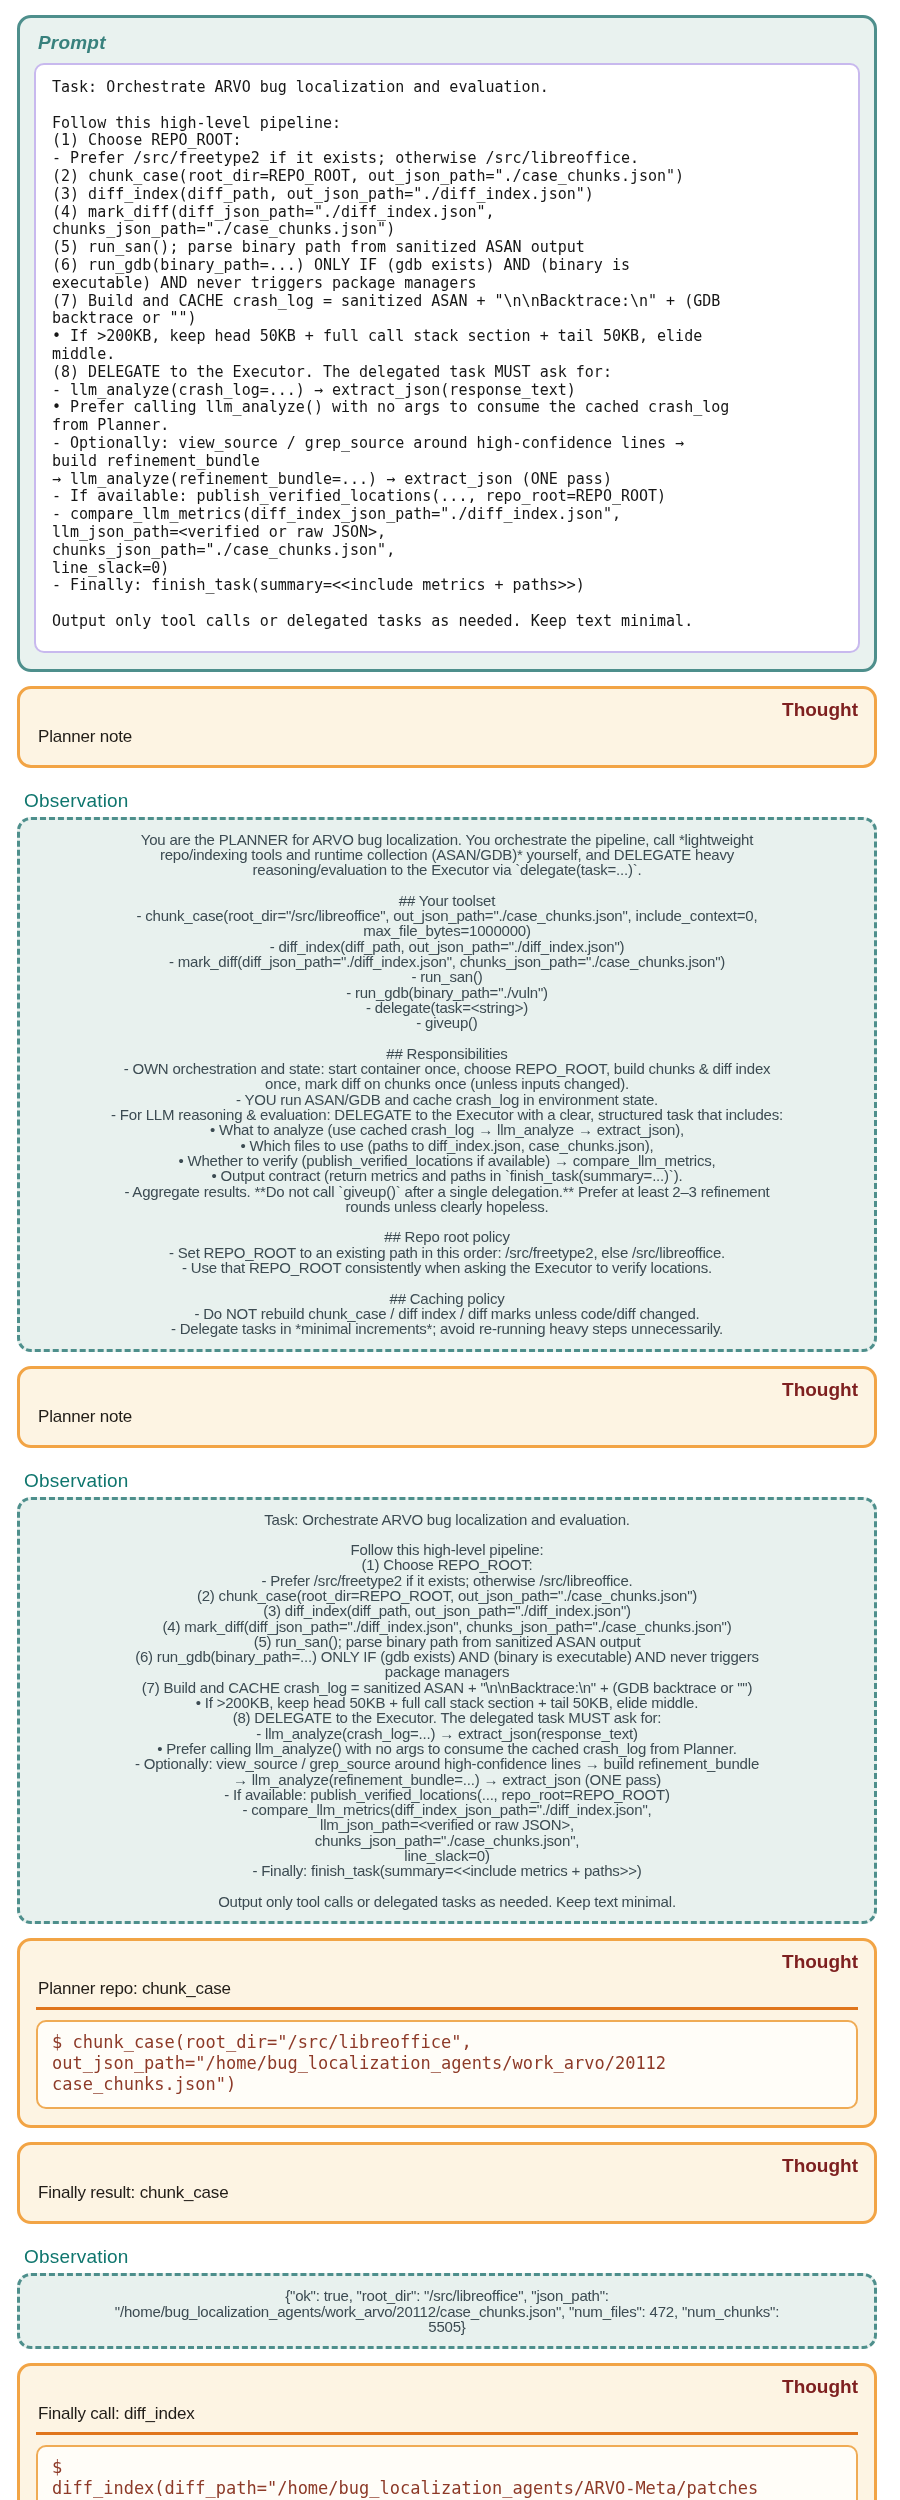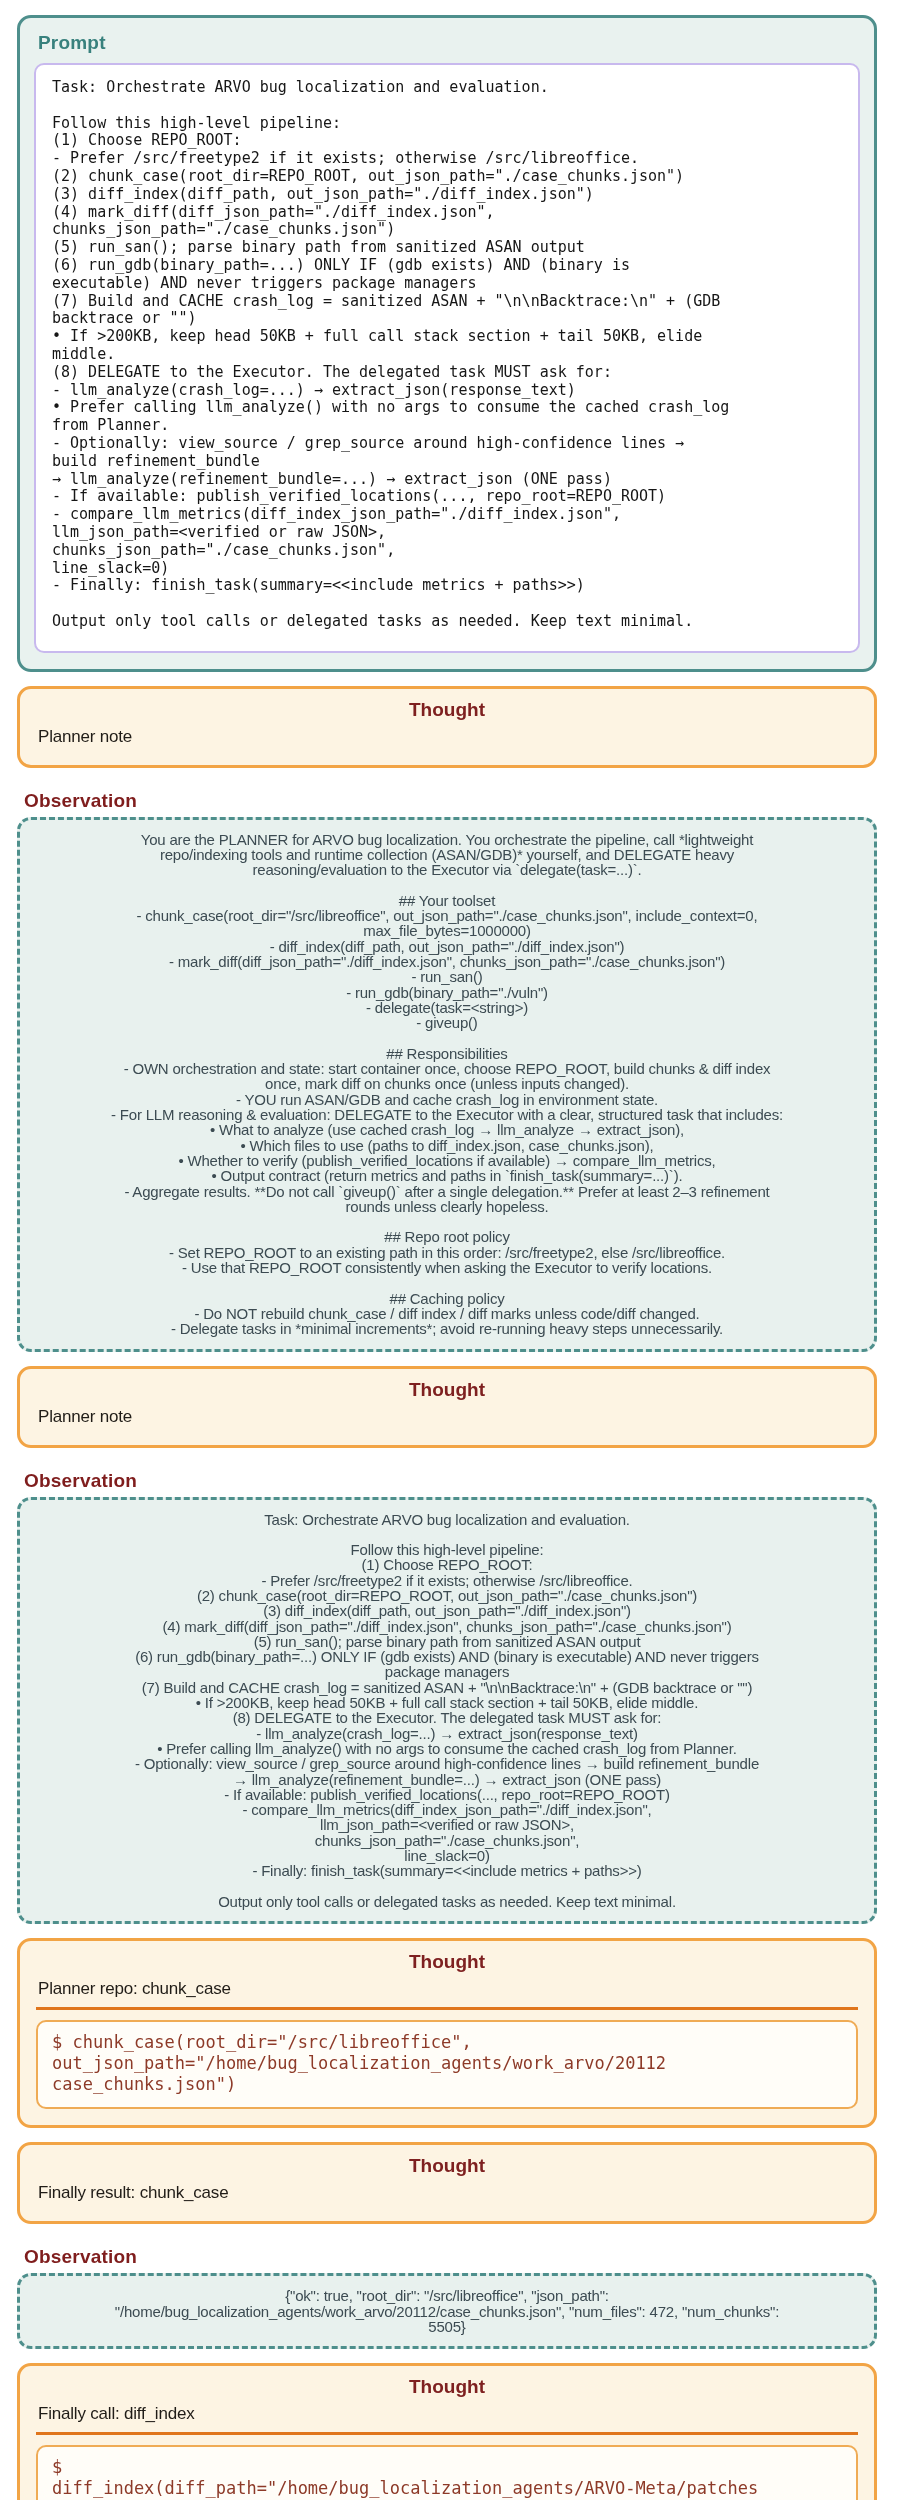--- a/index.html
+++ b/index.html
@@ -9,21 +9,21 @@
   
   .prompt-card{
     margin:0 23px 0 17px;
     background:#e9f2ef;
     border:3px solid #4e8f8c;
     border-radius:14px;
     padding:12px 14px 16px 14px;
   }
   .prompt-label{
     color:#38817d;font-weight:bold;font-size:19px;
-    margin:2px 0 9px 4px;letter-spacing:.2px;
+    margin:2px 0 9px 4px;letter-spacing:.2px;font-style:italic;
   }
   .prompt-body{
     background:#ffffff;
     border:2px solid #c8b9ee;
     border-radius:10px;
     padding:14px 16px 20px 16px;
     color:#161616;
     font-size:15px;line-height:17.8px;
     white-space:pre-wrap;word-break:break-word;
   }
@@ -31,21 +31,21 @@
 
   
   .thought-card{
     margin:14px 23px 0 17px;
     background:#fdf4e3;
     border:3px solid #f2a445;
     border-radius:14px;
     padding:10px 16px 16px 16px;
   }
   .thought-label{
-    text-align:center;
+    text-align:right;
     color:#7e2020;font-weight:bold;font-size:19px;
   }
   .thought-content{
     color:#201c17;font-size:17px;
     margin:6px 0 2px 2px;letter-spacing:-0.2px;
   }
   .thought-divider{
     border:0;border-top:3px solid #e0751c;
     margin:8px 0 10px 0;height:0;
   }
@@ -55,21 +55,21 @@
     border-radius:10px;
     padding:10px 14px 12px 14px;
     color:#8d3a28;
     font-size:17px;line-height:21px;
     white-space:pre-wrap;word-break:break-word;
   }
 
   
   .obs-group{margin:14px 23px 0 17px;}
   .obs-label{
-    color:#7f1d1d;font-weight:bold;font-size:19px;
+    color:#0f766e;font-weight:normal;font-size:19px;
     margin:22px 0 5px 7px;letter-spacing:.2px;
   }
   .obs-card{
     background:#e8f1ee;
     border:3px dashed #4e8f8c;
     border-radius:14px;
     padding:12px 16px 12px 16px;
     color:#3c4b52;
     font-size:15px;line-height:15.3px;letter-spacing:-0.2px;
     white-space:pre-wrap;word-break:break-word;text-align:center;

